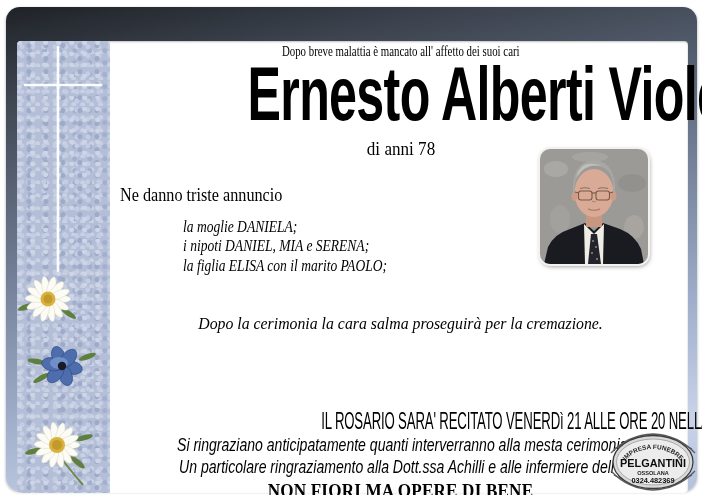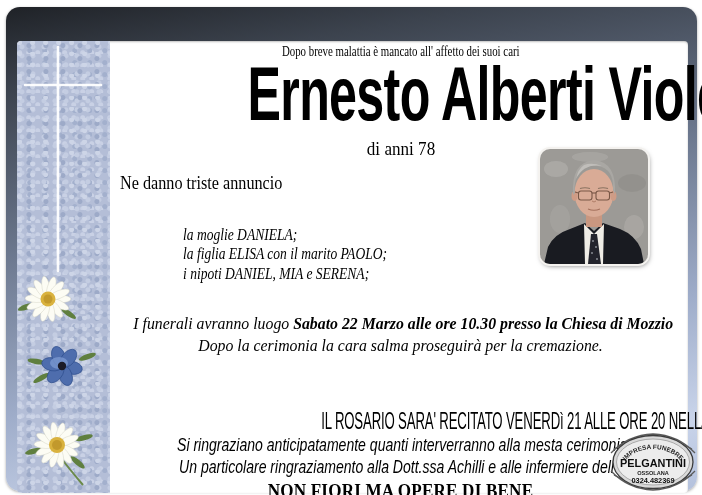--- a/index.html
+++ b/index.html
@@ -22,23 +22,23 @@
   .abs{position:absolute;white-space:nowrap;}
   .centerzone{position:absolute;left:96px;right:0;text-align:center;white-space:nowrap;}
   .cx{display:inline-block;transform-origin:center;}
   .lx{display:inline-block;transform-origin:left center;}
   .intro{top:1px;font-size:15.5px;}
   .intro .cx{transform:scaleX(.70);}
   .title{top:20px;font-family:"Liberation Sans",sans-serif;font-weight:bold;font-size:76px;line-height:66px;letter-spacing:-1px;}
   .title .cx{transform:scaleX(.66);}
   .age{top:98px;font-size:18px;text-decoration:underline;}
   .age .cx{transform:scaleX(.95);}
-  .notice{left:103px;top:132px;font-size:18px;}
+  .notice{left:103px;top:144px;font-size:18px;}
   .notice .lx{transform:scaleX(.90);}
-  .family{left:166px;top:184px;font-size:16.5px;font-style:italic;line-height:19.3px;}
+  .family{left:166px;top:176px;font-size:16.5px;font-style:italic;line-height:19.3px;}
   .family .lx{transform:scaleX(.82);}
   .family div{white-space:nowrap;}
   .funeral{top:272px;font-size:17px;font-style:italic;line-height:21.6px;}
   .funeral .cx{transform:scaleX(.93);}
   .funeral .hl{font-weight:bold;}
   .rosary{top:366px;font-family:"Liberation Sans",sans-serif;font-size:24px;}
   .rosary .cx{transform:scaleX(.55);letter-spacing:-.3px;}
   .thanks1{top:394px;}
   .thanks2{top:416px;}
   .thanks1,.thanks2{font-family:"Liberation Sans",sans-serif;font-style:italic;font-size:18px;}
@@ -142,28 +142,25 @@
     <div class="centerzone age">
       <span class="cx">di anni 78</span>
     </div>
 
     <div class="abs notice">
       <span class="lx">Ne danno triste annuncio</span>
     </div>
 
     <div class="abs family">
       <div><span class="lx">la moglie DANIELA;</span></div>
+      <div><span class="lx">i nipoti DANIEL, MIA e SERENA;</span></div>
       <div><span class="lx">la figlia ELISA con il marito PAOLO;</span></div>
-      <div><span class="lx">i nipoti DANIEL, MIA e SERENA;</span></div>
     </div>
 
     <div class="centerzone funeral">
-      <div>
-        <span class="cx"><span>I funerali avranno luogo </span><span class="hl">Sabato 22 Marzo alle ore 10.30 presso la Chiesa di Mozzio</span></span>
-      </div>
       <div><span class="cx">Dopo la cerimonia la cara salma proseguirà per la cremazione.</span></div>
     </div>
 
     <div class="centerzone rosary">
       <span class="cx">IL ROSARIO SARA' RECITATO VENERDì 21 ALLE ORE 20 NELLA CHIESA DI MOZZIO</span>
     </div>
 
     <div class="centerzone thanks1">
       <span class="cx">Si ringraziano anticipatamente quanti interverranno alla mesta cerimonia.</span>
     </div>

